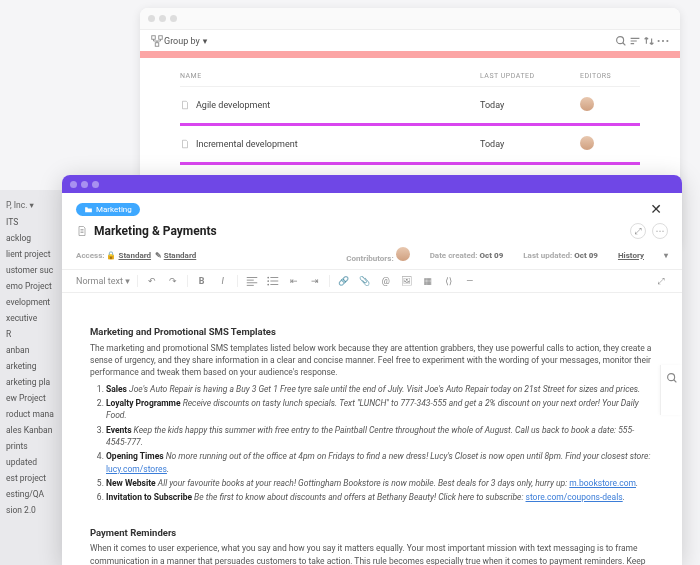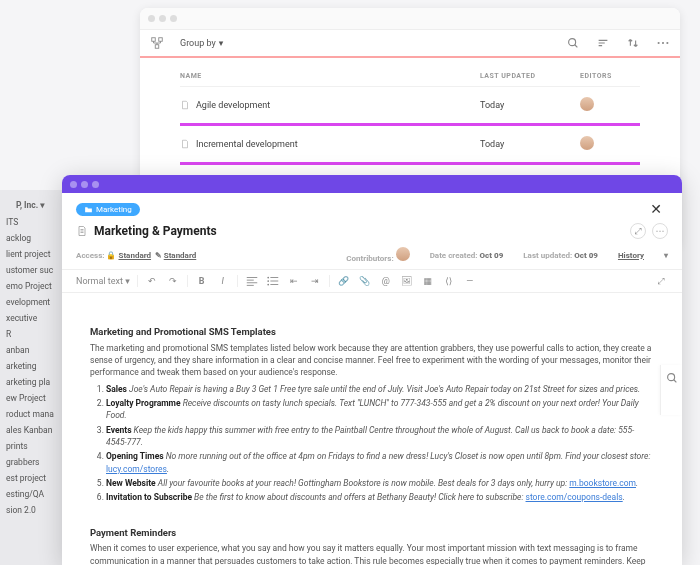--- a/index.html
+++ b/index.html
@@ -3,36 +3,36 @@
 <meta charset="utf-8">
 <style>
 * { box-sizing: border-box; margin: 0; padding: 0; }
 body { font-family: -apple-system, BlinkMacSystemFont, "Segoe UI", Roboto, sans-serif; background: #f5f5f7; width: 700px; height: 565px; overflow: hidden; position: relative; font-size: 9px; color: #222; }
 
 
 .window-back { position: absolute; top: 8px; left: 140px; width: 540px; height: 240px; background: #fff; border-radius: 8px; box-shadow: 0 2px 10px rgba(0,0,0,0.1); overflow: hidden; }
 .title-bar-back { height: 22px; background: #fafafa; border-bottom: 1px solid #eee; display: flex; align-items: center; padding: 0 8px; }
 .dots { display: flex; gap: 4px; }
 .dots span { width: 7px; height: 7px; border-radius: 50%; background: #ddd; display: block; }
-.toolbar-back { height: 28px; border-bottom: 2px solid #fca5a5; display: flex; align-items: center; padding: 0 10px; gap: 16px; color: #555; }
+.toolbar-back { height: 28px; border-bottom: 7px solid #fca5a5; display: flex; align-items: center; padding: 0 10px; gap: 0; color: #555; }
 .icon-btn { width: 14px; height: 14px; display: inline-flex; align-items: center; justify-content: center; color: #888; cursor: pointer; }
 .grow { flex: 1; }
 .groupby { font-size: 9px; color: #555; cursor: pointer; display: flex; align-items: center; gap: 3px; }
 .table-back { padding: 14px 40px; }
-.thead { display: flex; font-size: 7px; color: #999; letter-spacing: 0.5px; font-weight: 700; padding-bottom: 6px; border-bottom: 1px solid #f0f0f0; }
+.thead { display: flex; font-size: 7px; color: #999; letter-spacing: 0.5px; font-weight: 400; padding-bottom: 6px; border-bottom: 1px solid #f0f0f0; }
 .col-name { flex: 1; }
 .col-upd { width: 100px; }
 .col-ed { width: 60px; }
 .trow { display: flex; align-items: center; padding: 10px 0; border-bottom: 3px solid #d946ef; font-size: 9px; color: #444; }
 .row-icon { width: 10px; height: 10px; margin-right: 6px; color: #aaa; }
 .avatar { width: 14px; height: 14px; border-radius: 50%; background: linear-gradient(#e8c8b0, #d0a080); display: inline-block; }
 
 
 .sidebar-bg { position: absolute; left: 0; top: 190px; width: 76px; height: 375px; background: #e9e9ec; padding: 6px 0; font-size: 8.5px; color: #666; overflow: hidden; }
-.sidebar-bg .hdr { font-weight: 700; padding: 4px 16px; display: flex; align-items: flex-end; gap: 2px; }
+.sidebar-bg .hdr { font-weight: 400; padding: 4px 6px; display: flex; align-items: flex-end; gap: 2px; }
 .sidebar-bg .item { padding: 3px 6px; white-space: nowrap; color: #555; cursor: pointer; }
 
 
 .window-front { position: absolute; top: 175px; left: 62px; width: 620px; height: 390px; background: #fff; border-radius: 8px 8px 0 0; box-shadow: 0 4px 24px rgba(0,0,0,0.18); overflow: hidden; display: flex; flex-direction: column; }
 .title-bar-front { height: 18px; background: #6f47e6; display: flex; align-items: center; padding: 0 8px; }
 .title-bar-front .dots span { background: rgba(255,255,255,0.4); }
 .tag-row { padding: 6px 14px 2px; display: flex; align-items: center; }
 .tag { background: #3ea8ff; color: #fff; font-size: 8px; padding: 2px 8px; border-radius: 9px; display: inline-flex; align-items: center; gap: 3px; }
 .close-x { margin-left: auto; font-size: 14px; color: #333; cursor: pointer; padding: 2px 6px; }
 .doc-title-row { padding: 2px 14px 6px; display: flex; align-items: center; gap: 6px; justify-content: center; }
@@ -73,21 +73,21 @@
       <div class="item">evelopment</div>
       <div class="item">xecutive</div>
       <div class="item">R</div>
       <div class="item">anban</div>
       <div class="item">arketing</div>
       <div class="item">arketing pla</div>
       <div class="item">ew Project</div>
       <div class="item">roduct mana</div>
       <div class="item">ales Kanban</div>
       <div class="item">prints</div>
-      <div class="item">grabbers</div>
+      <div class="item">updated</div>
       <div class="item">est project</div>
       <div class="item">esting/QA</div>
       <div class="item">sion 2.0</div>
     </div>
 </div>
 
 <div class="window-back">
   <div class="title-bar-back">
     <div class="dots">
         <span></span>

